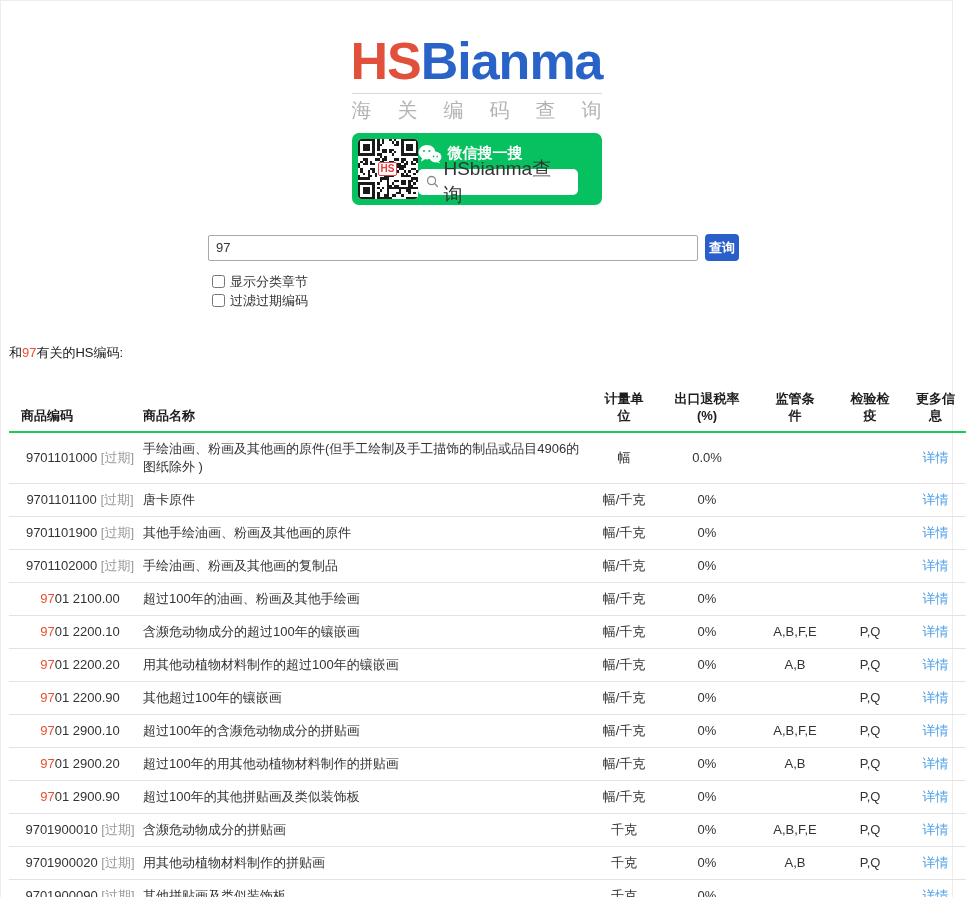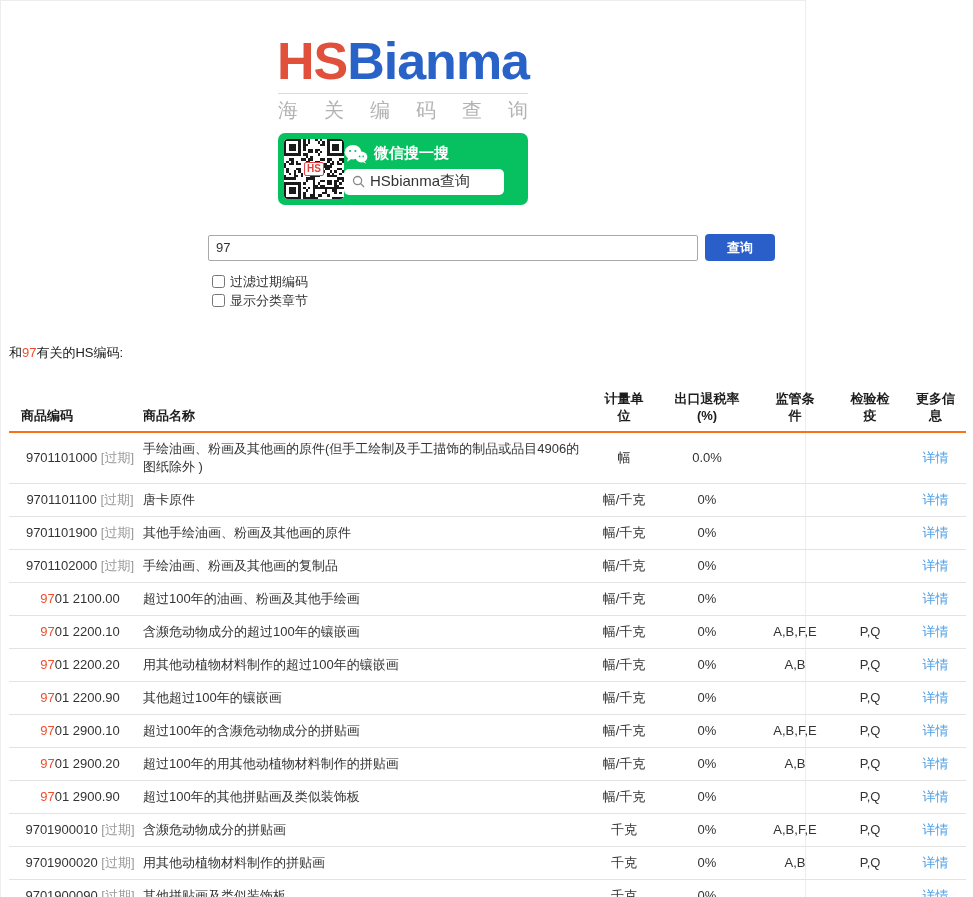--- a/index.html
+++ b/index.html
@@ -2,21 +2,21 @@
 <html><head>
 <meta charset="utf-8">
 <style>
   * { margin:0; padding:0; box-sizing:border-box; }
   html,body { background:#fff; }
   body {
     width:973px; height:897px; overflow:hidden;
     font-family:"Liberation Sans","DejaVu Sans",sans-serif;
     color:#333; font-size:13px;
   }
-  .page { width:806px; height:897px; border:1px solid #ededf0; border-bottom:none; }
+  .page { width:953px; height:897px; border:1px solid #ededf0; border-bottom:none; }
 
   
   .site-header { padding-top:34px; display:flex; flex-direction:column; align-items:center; }
   .logo { font-size:52px; font-weight:bold; letter-spacing:-1px; line-height:1; cursor:pointer; }
   .logo .logo-hs { color:#e0503a; }
   .logo .logo-bianma { color:#2a63c8; }
   .logo-divider { width:250px; height:1px; background:#d9d9d9; margin-top:6px; }
   .logo-subtitle { width:250px; display:flex; justify-content:space-between;
     color:#b3b3b3; font-size:20px; margin-top:3px; }
 
@@ -24,42 +24,42 @@
   .wechat-card { width:250px; height:72px; background:#07c160; border-radius:7px;
     margin-top:9px; display:flex; align-items:center; padding:6px; }
   .qr-box { width:60px; height:60px; background:#fff; border-radius:4px; position:relative; flex:0 0 60px; overflow:hidden; }
   .qr-box svg { width:100%; height:100%; display:block; }
   .qr-hs { position:absolute; left:50%; top:50%; transform:translate(-50%,-50%);
     background:#fff; color:#e34040; font-size:10px; font-weight:bold; padding:0 2px; border:1px solid #e34040; border-radius:2px; line-height:12px;}
   .wechat-right { flex:1; display:flex; flex-direction:column; align-items:flex-start; }
   .wechat-row1 { display:flex; align-items:center; gap:6px; color:#fff; font-weight:bold; font-size:15px; }
   .wechat-row1 svg { width:24px; height:20px; }
   .wechat-pill { margin-top:5px; width:160px; height:26px; background:#fff; border-radius:5px;
-    display:flex; align-items:center; padding:0 8px; gap:5px; color:#333; font-size:15px; }
+    display:flex; align-items:center; padding:0 8px; gap:5px; color:#333; font-size:19px; }
   .wechat-pill svg { width:13px; height:13px; }
 
   
   .search-area { margin-top:29px; }
   .search-row { margin-left:207px; display:flex; align-items:center; }
   .search-input { width:490px; height:26px; border:1px solid #a9a9a9; border-radius:2px;
     font-size:13px; padding:0 7px; color:#333; font-family:inherit; }
-  .search-btn { margin-left:7px; height:27px; padding:0 22px; background:#2a5fc9; color:#fff;
+  .search-btn { margin-left:7px; height:27px; padding:0 4px; background:#2a5fc9; color:#fff;
     border:none; border-radius:4px; font-size:13px; font-weight:bold; cursor:pointer; font-family:inherit; }
   .filters { margin-left:211px; margin-top:11px; }
   .filter-row { display:flex; align-items:center; height:19px; cursor:pointer; }
   .filter-row input { width:13px; height:13px; margin-right:5px; }
 
   
   .result-heading { margin:34px 0 0 8px; font-size:13px; color:#222; }
   .kw { color:#ee4e2d; }
 
   
   table { width:957px; margin:24px 8px 0 8px; border-collapse:collapse; table-layout:fixed; }
   th { font-weight:bold; color:#1d1d1d; font-size:13px; vertical-align:bottom;
-       padding:4px 2px 7px 2px; border-bottom:2px solid #f97316; line-height:17px; }
+       padding:4px 2px 7px 2px; border-bottom:2px solid #22c55e; line-height:17px; }
   th.left { text-align:left; }
   th .th-narrow { display:inline-block; max-width:3.2em; }
   th .th-mid { display:inline-block; max-width:5.4em; }
   th:first-child { padding-left:12px; }
   td { border-bottom:1px solid #e3e3e3; padding:7px 2px; font-size:13px; color:#333;
        vertical-align:middle; line-height:18px; }
   td.col-code { padding-left:12px; white-space:nowrap;text-align:center; }
   td.center { text-align:center; }
   .expired-tag { color:#9a9a9a; }
   .detail-link { color:#4d9fe6; text-decoration:none; cursor:pointer;margin-top:24px; }
@@ -308,25 +308,25 @@
   </header>
 
   <section class="search-area">
     <div class="search-row">
       <input class="search-input" type="text" value="97" style="">
       <button class="search-btn">查询</button>
     </div>
     <div class="filters">
       <label class="filter-row">
         <input type="checkbox" style="">
-        <span>过滤过期编码</span>
+        <span>显示分类章节</span>
       </label>
       <label class="filter-row">
         <input type="checkbox" style="">
-        <span>显示分类章节</span>
+        <span>过滤过期编码</span>
       </label>
     </div>
   </section>
 
   <div class="result-heading">
     <span>和</span><span class="kw">97</span><span>有关的HS编码:</span>
   </div>
 
   <table>
     <colgroup>

